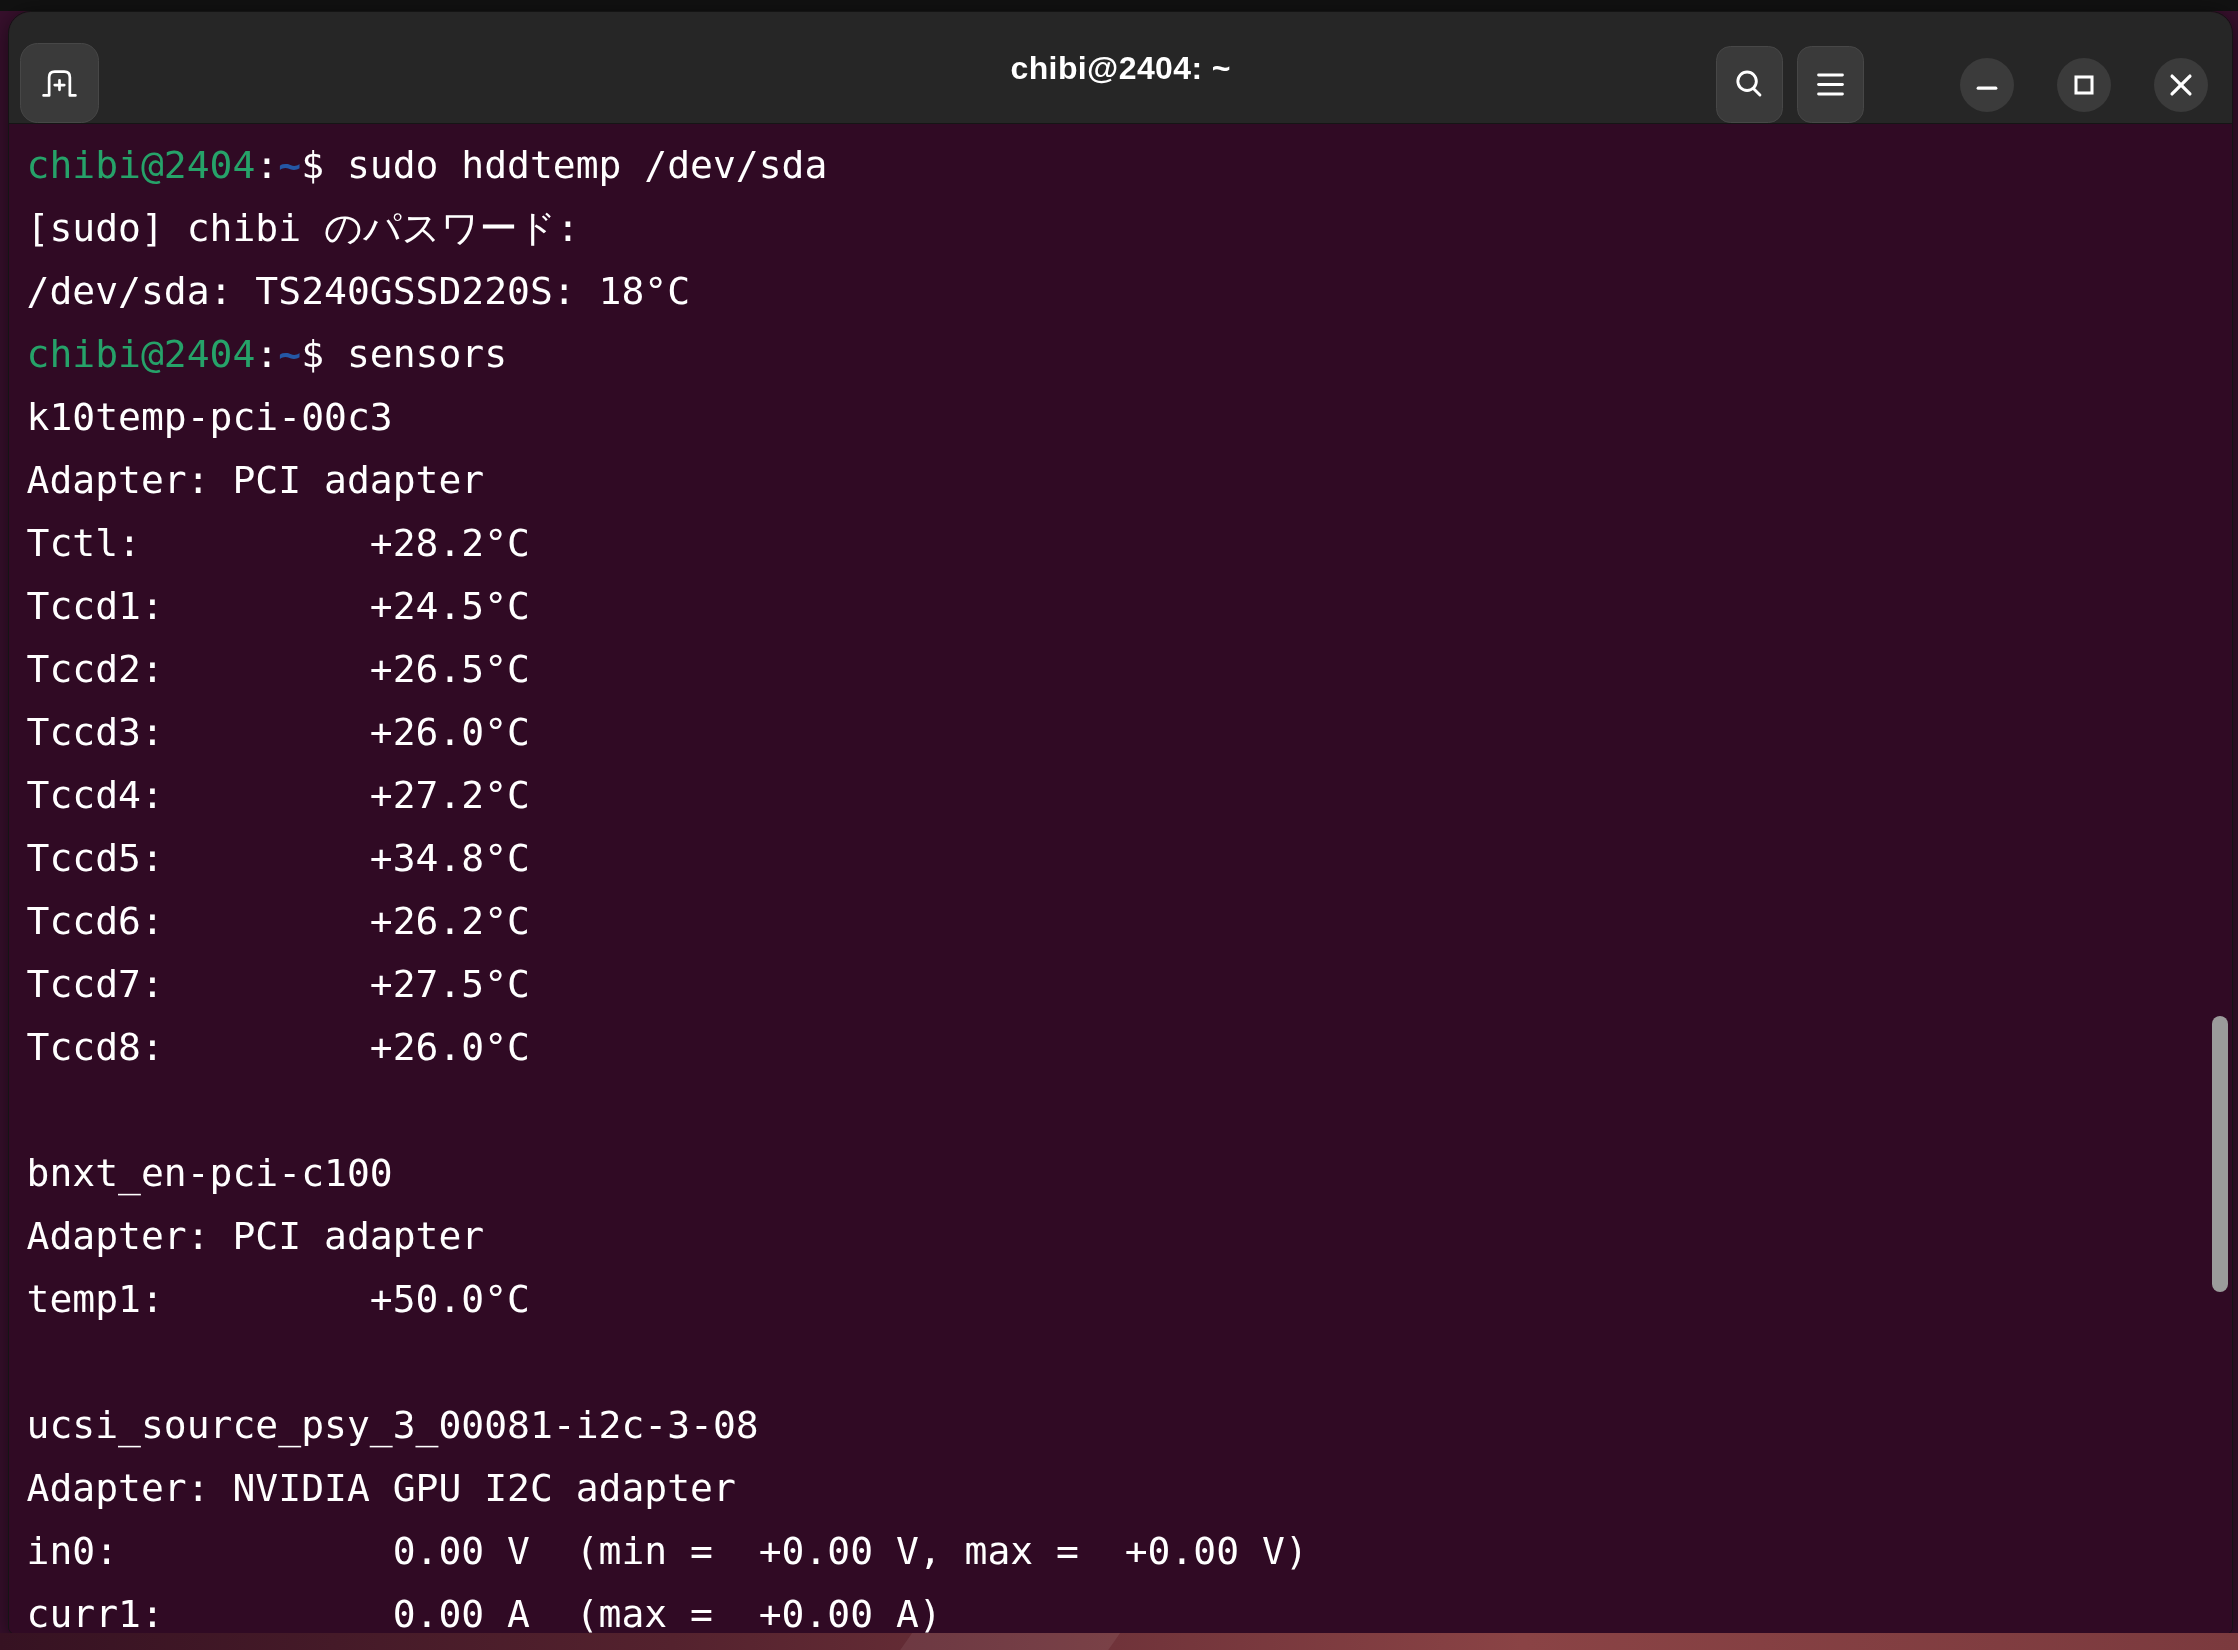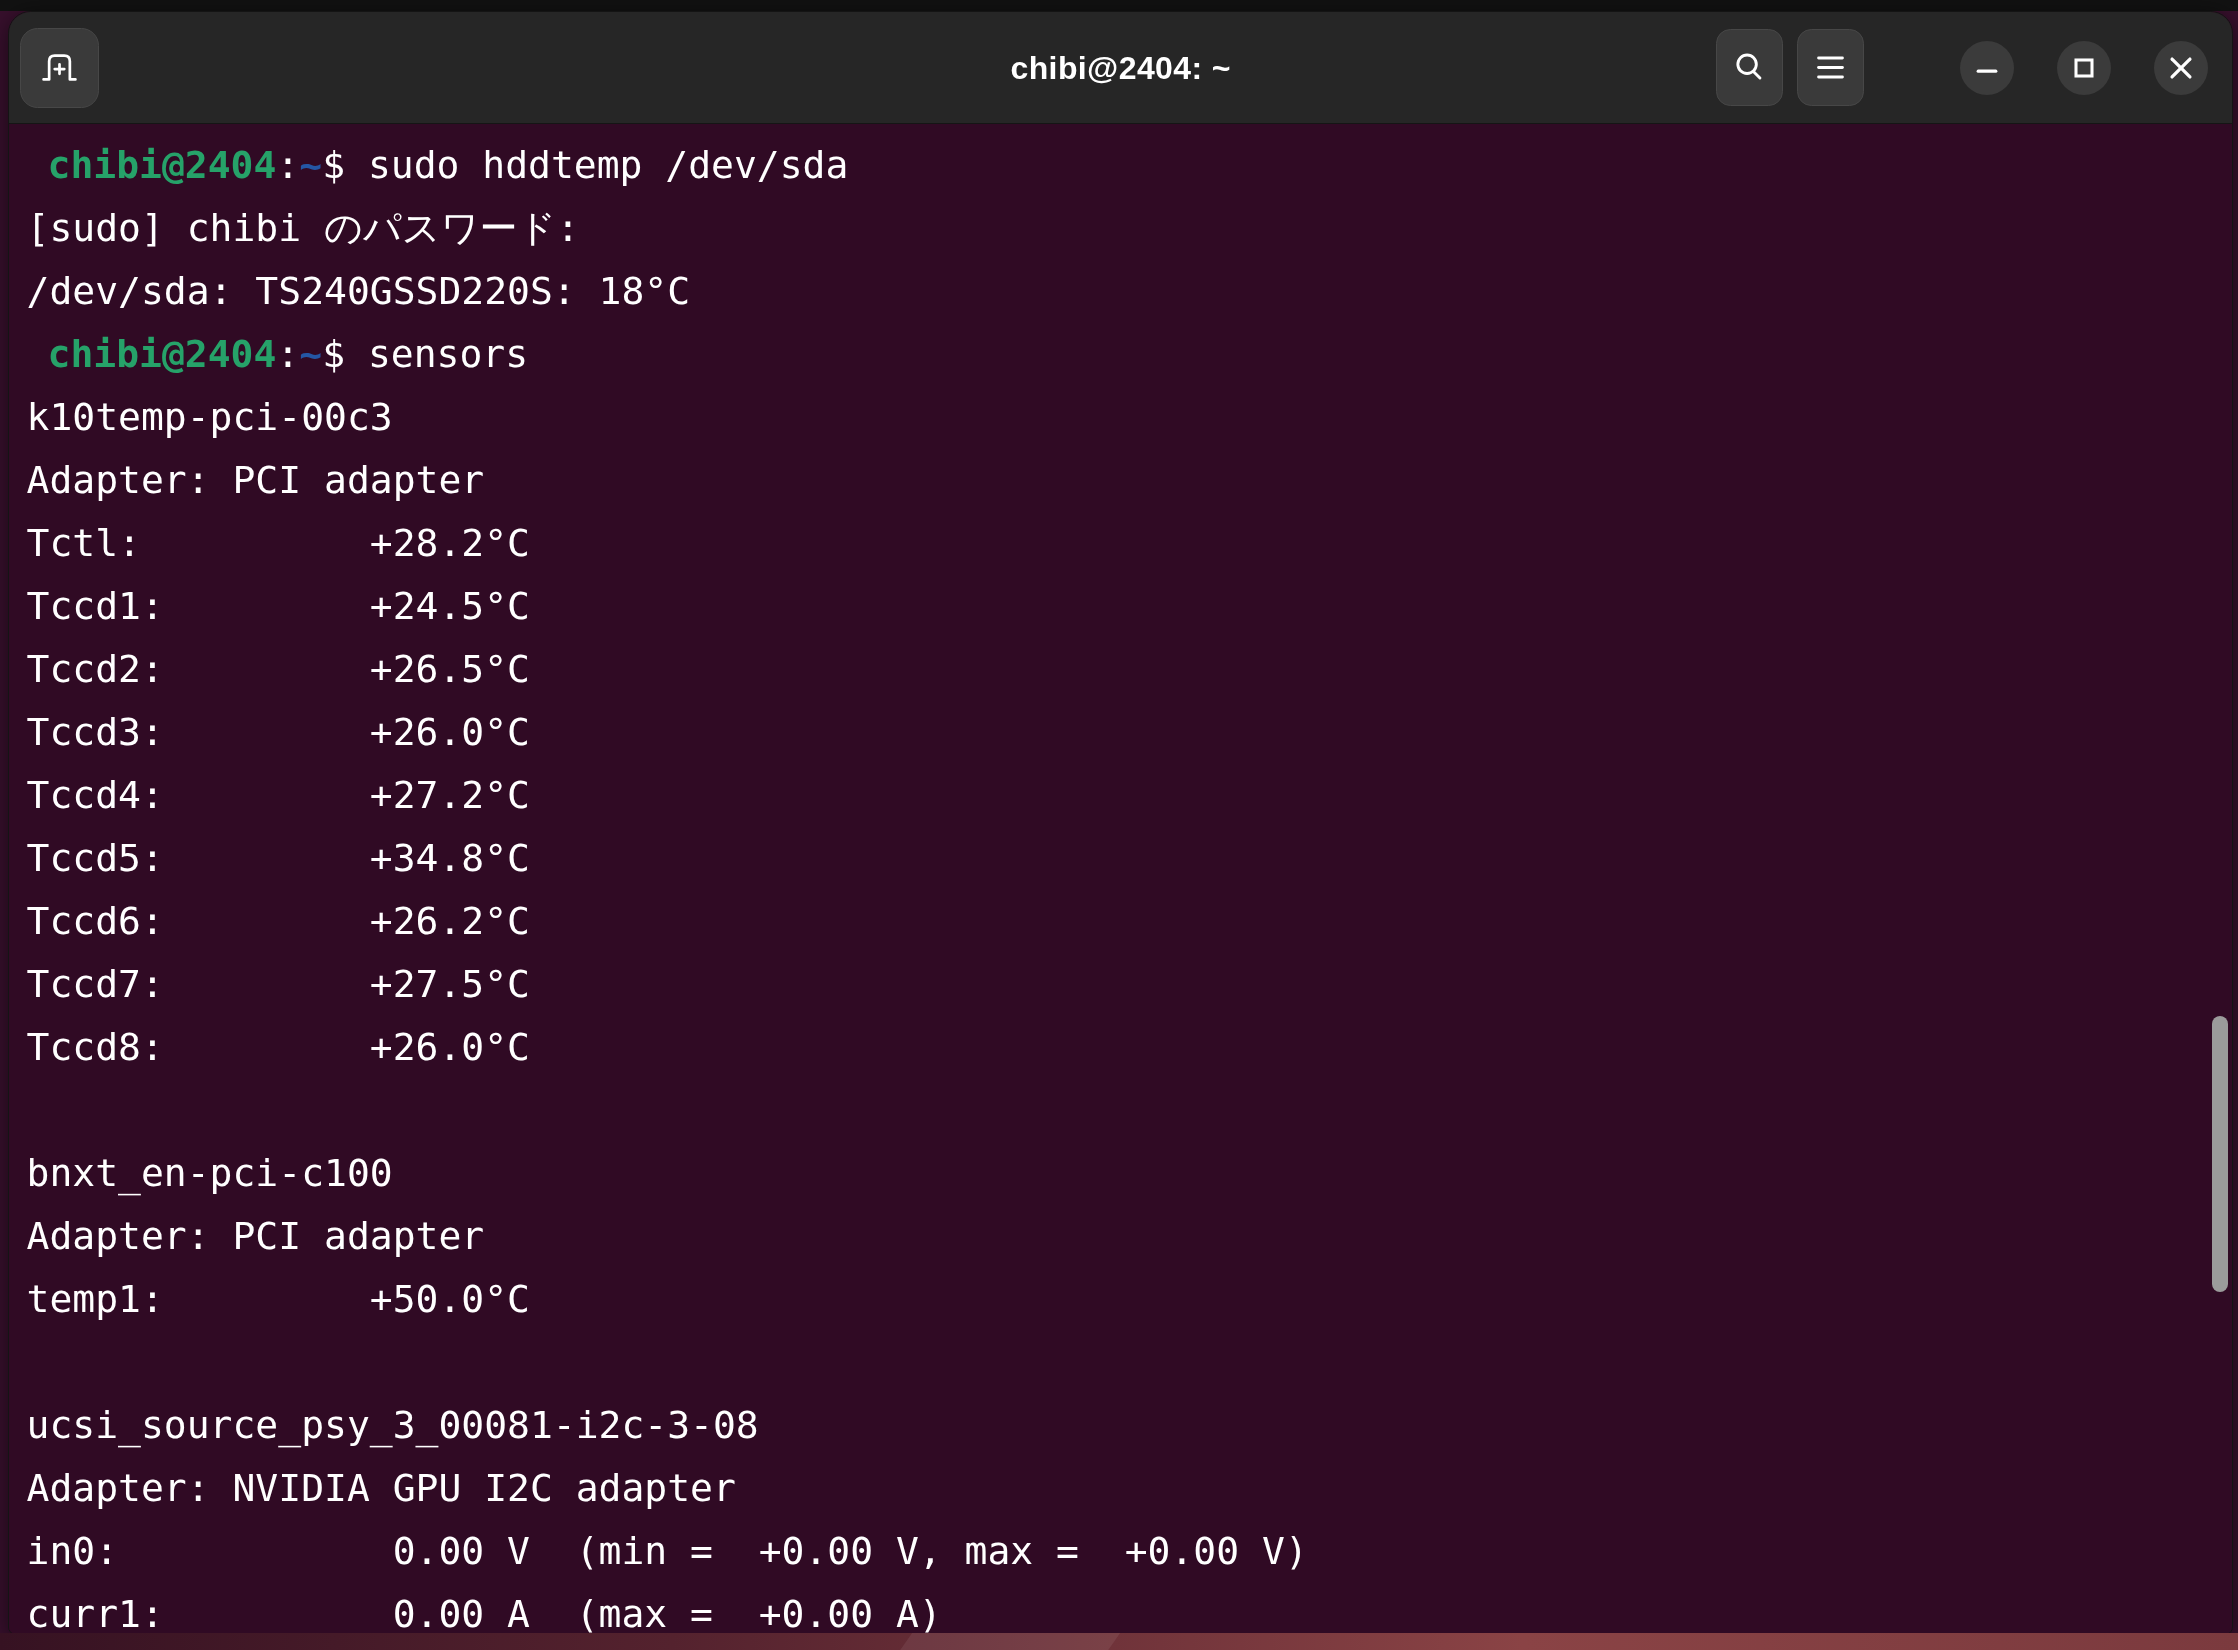--- a/index.html
+++ b/index.html
@@ -41,21 +41,21 @@
     border:1.6px solid #141414;
     border-radius:22.5px 22.5px 8px 8px;
     overflow:hidden;
     box-shadow:0 4.8px 24px rgba(0,0,0,0.55);
     display:flex;flex-direction:column;
   }
   .headerbar{
     height:112px;flex:0 0 112px;
     background:var(--header-bg,#262626);
     border-bottom:1.6px solid #151515;
-    display:flex;align-items:center;
+    display:flex;align-items:flex-end;
     padding:0 24px 0 11.2px;
     position:relative;
   }
   .hbtn{
     width:79px;height:80px;
     background:var(--header-button-bg,#3a3a3a);
     border:0.8px solid #474747;
     border-radius:17.6px;
     display:flex;align-items:center;justify-content:center;
     cursor:pointer;
@@ -84,21 +84,21 @@
     overflow:hidden;
     cursor:text;
   }
   .term-lines{
     font-family:"DejaVu Sans Mono","Liberation Mono",monospace;
     font-size:38px;line-height:63px;
     color:var(--text-white,#ffffff);
     white-space:pre;
   }
   .term-lines .line{white-space:pre;}
-  .c-green{color:var(--prompt-green,#26a269);font-weight:bold;margin-left:21px;}
+  .c-green{color:var(--prompt-green,#26a269);font-weight:normal;}
   .c-blue{color:var(--path-blue,#2457a5);font-weight:bold;}
   .c-fg{color:var(--text-white,#ffffff);}
   .scroll-thumb{
     position:absolute;right:4.8px;top:892px;
     width:16px;height:276px;border-radius:8px;
     background:var(--scrollbar-gray,#9b9b9b);
     cursor:grab;
   }
 </style>
 </head>

